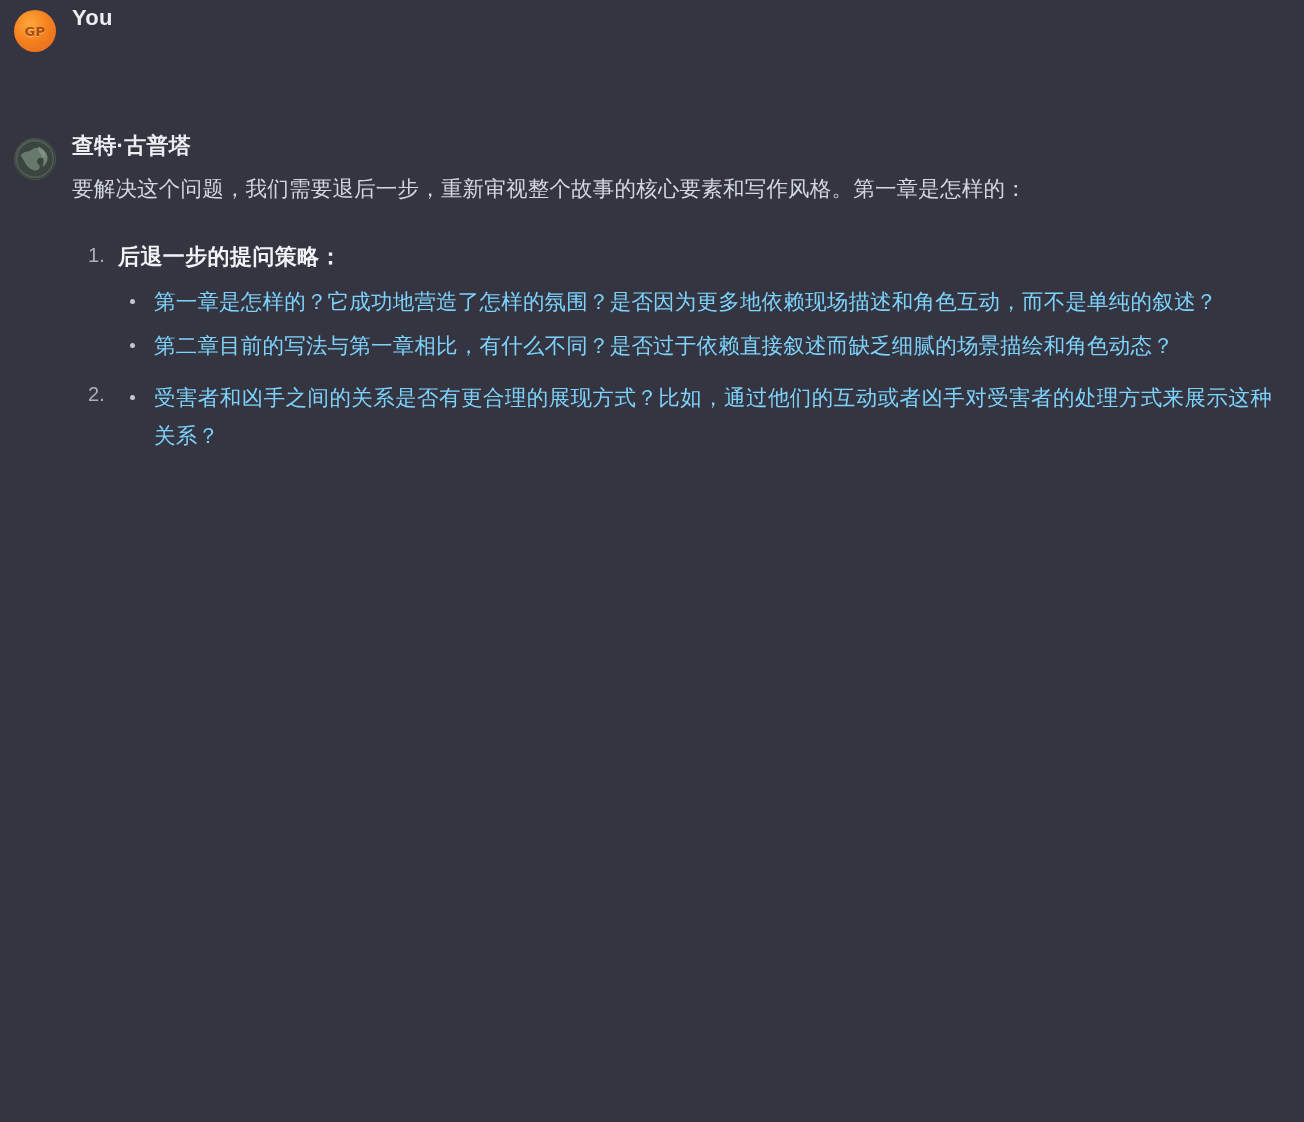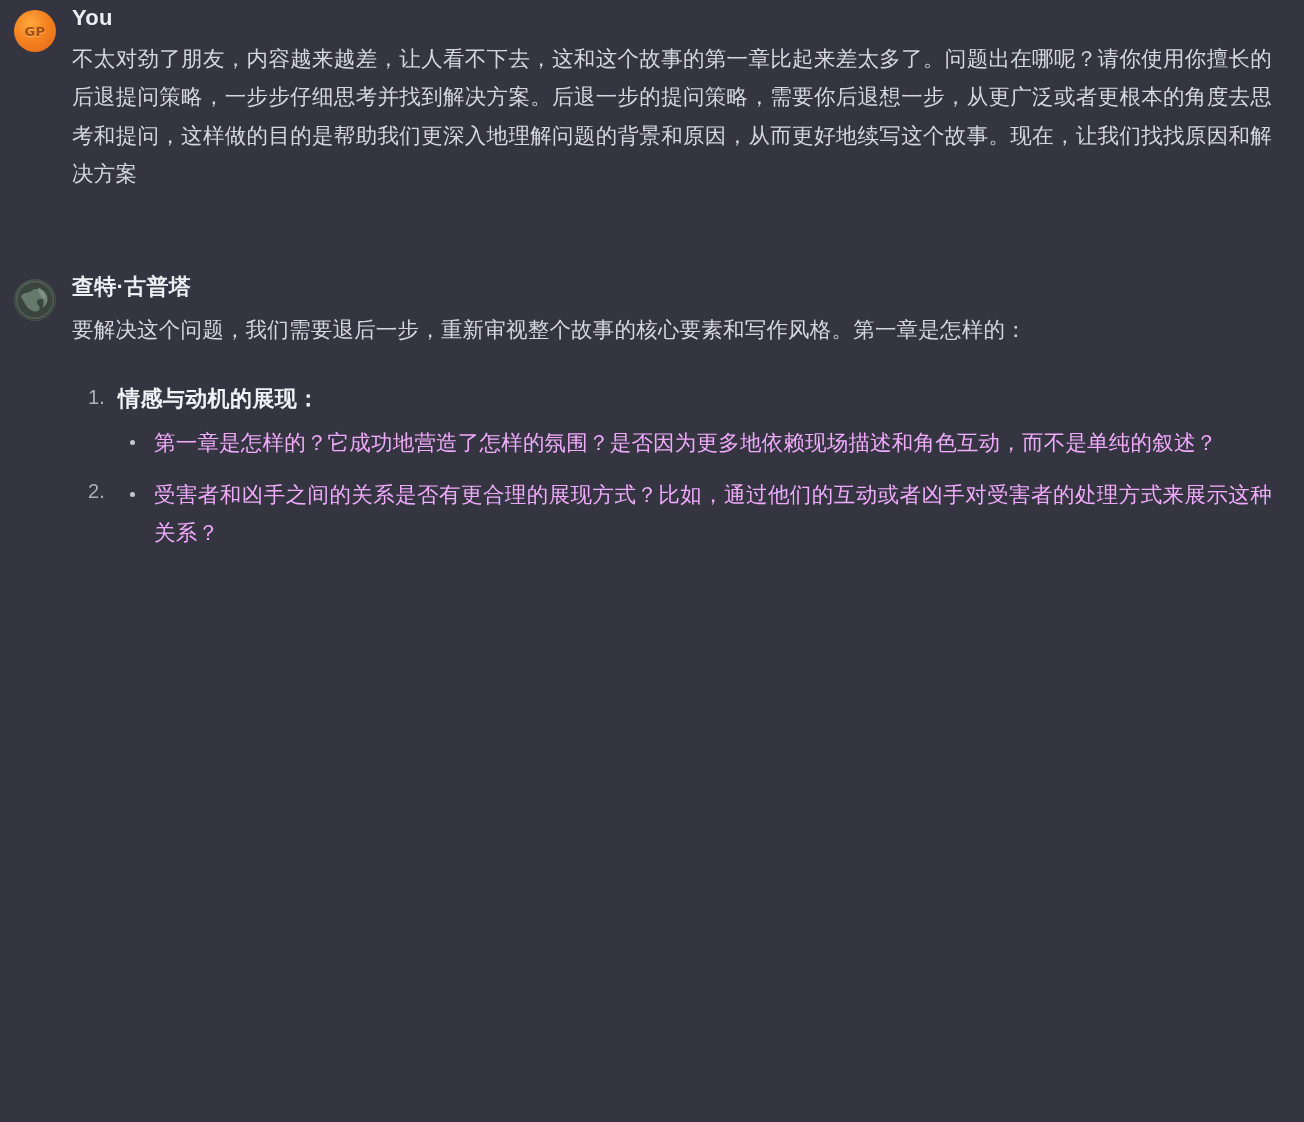--- a/index.html
+++ b/index.html
@@ -154,21 +154,21 @@
     left: 12px;
     top: 16px;
     width: 5px;
     height: 5px;
     border-radius: 50%;
     background: #c2c7cf;
   }
   .sub-text {
     font-size: 21.5px;
     line-height: 1.78;
-    color: #f0abfc;
+    color: #7dd3fc;
     display: block;
     letter-spacing: .2px;
     text-align: justify;
     text-justify: inter-character;
   }
 
   .spacer-lg { height: 60px; }
 </style>
 </head>
 <body>
@@ -177,21 +177,20 @@
 
   <div class="msg msg-user">
     <div class="msg-row">
       <div class="avatar-col">
         <div class="avatar avatar-user">
           <span class="initials">GP</span>
         </div>
       </div>
       <div class="content-col">
         <div class="author">You</div>
-        <p class="para">不太对劲了朋友，内容越来越差，让人看不下去，这和这个故事的第一章比起来差太多了。问题出在哪呢？请你使用你擅长的后退提问策略，一步步仔细思考并找到解决方案。后退一步的提问策略，需要你后退想一步，从更广泛或者更根本的角度去思考和提问，这样做的目的是帮助我们更深入地理解问题的背景和原因，从而更好地续写这个故事。现在，让我们找找原因和解决方案</p>
       </div>
     </div>
   </div>
 
   <div class="spacer-lg"></div>
 
   <div class="msg msg-assistant">
     <div class="msg-row">
       <div class="avatar-col">
         <div class="avatar avatar-assistant">
@@ -202,24 +201,27 @@
             <circle cx="21" cy="21" r="19.2" fill="none" stroke="#55615a" stroke-width="1.4"></circle>
           </svg>
         </div>
       </div>
       <div class="content-col">
         <div class="author author-assistant">查特·古普塔</div>
         <p class="para para-assistant">要解决这个问题，我们需要退后一步，重新审视整个故事的核心要素和写作风格。第一章是怎样的：</p>
 
         <ol class="steps">
           <li>
-            <div class="step-title">情感与动机的展现：</div>
+            <div class="step-title">后退一步的提问策略：</div>
             <ul class="subs">
               <li>
                 <span class="sub-text">第一章是怎样的？它成功地营造了怎样的氛围？是否因为更多地依赖现场描述和角色互动，而不是单纯的叙述？</span>
+              </li>
+              <li>
+                <span class="sub-text">第二章目前的写法与第一章相比，有什么不同？是否过于依赖直接叙述而缺乏细腻的场景描绘和角色动态？</span>
               </li>
             </ul>
           </li>
           <li>
             <ul class="subs">
               <li>
                 <span class="sub-text">受害者和凶手之间的关系是否有更合理的展现方式？比如，通过他们的互动或者凶手对受害者的处理方式来展示这种关系？</span>
               </li>
             </ul>
           </li>

